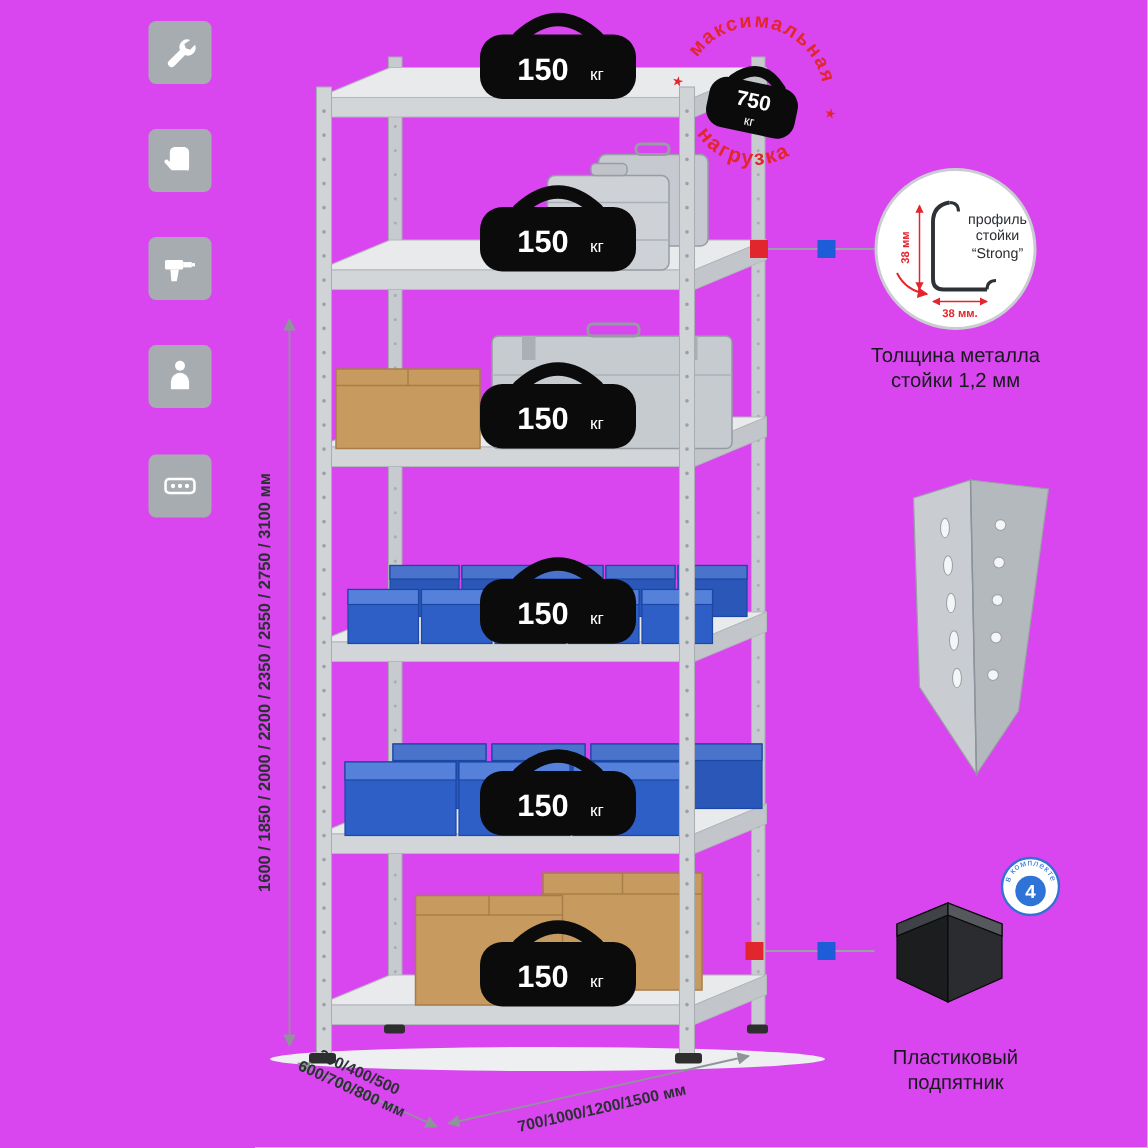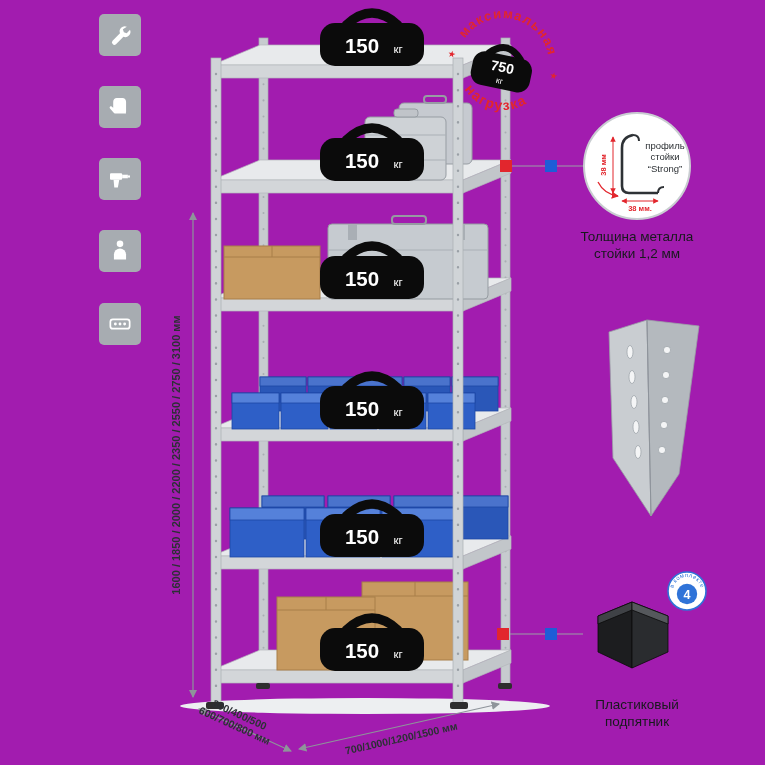--- a/index.html
+++ b/index.html
@@ -1,16 +1,16 @@
 <!DOCTYPE html>
 <html><head>
 <meta charset="utf-8">
 <style>
   html,body{margin:0;padding:0;background:#fff;}
-  .canvas{position:relative;width:765px;height:765px;background:#a21caf;overflow:hidden;
+  .canvas{position:relative;width:765px;height:765px;background:#d946ef;overflow:hidden;
           font-family:"Liberation Sans", sans-serif;}
   .icon-tile{position:absolute;left:99px;width:42px;height:42px;background:#a7acb1;
              border-radius:5px;display:flex;align-items:center;justify-content:center;}
   #scene{position:absolute;left:0;top:0;}
   svg text{font-family:"Liberation Sans", sans-serif;}
 </style>
 </head>
 <body>
 
 <div class="canvas">

